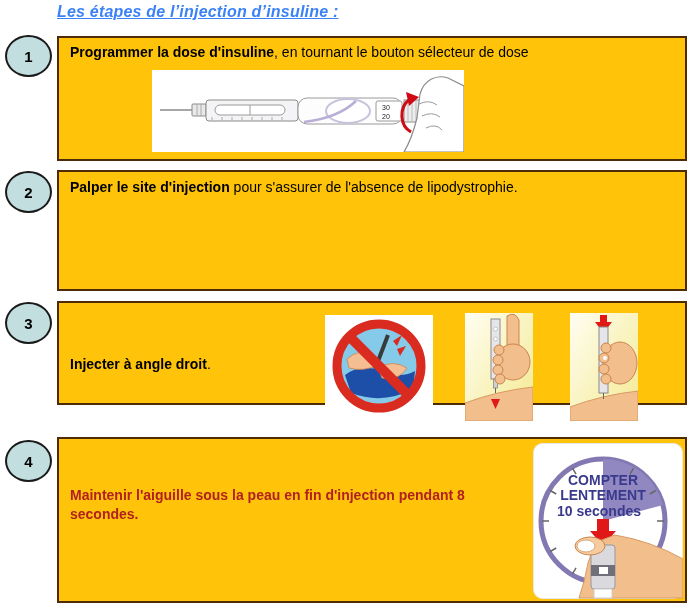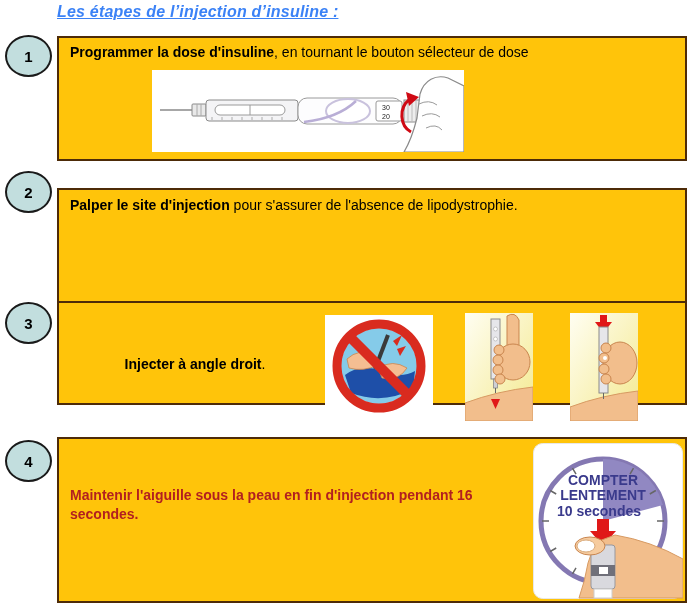--- a/index.html
+++ b/index.html
@@ -93,30 +93,30 @@
       <g>
         <path d="M259 62 C248 56 246 38 258 29" fill="none" stroke="#cf0a14" stroke-width="3"></path>
         <polygon points="254,22 267,27 257,36" fill="#cf0a14"></polygon>
       </g>
     </svg>
   </div>
 
   <div class="step-circle" style="top:171px;">
     <span>2</span>
   </div>
-  <div class="step-box" style="top:188px;height:121px;">
+  <div class="step-box" style="top:170px;height:121px;">
     <div class="txt" style="left:11px;top:6px;width:588px;">
       <div><b>Palper le site d'injection</b><span> pour s'assurer de l'absence de lipodystrophie.</span></div>
     </div>
   </div>
 
   <div class="step-circle" style="top:302px;">
     <span>3</span>
   </div>
-  <div class="step-box" style="top:301px;height:104px;text-align:center;">
+  <div class="step-box" style="top:301px;height:104px;">
     <div class="txt" style="left:11px;top:52px;width:250px;">
       <b>Injecter à angle droit</b><span>.</span>
     </div>
 
     <svg class="illus" style="left:266px;top:12px;" width="108" height="102" viewBox="0 0 108 102">
       <rect width="108" height="102" fill="#ffffff"></rect>
       <circle cx="54" cy="51" r="38" fill="#85CBE9"></circle>
       <path d="M20 60 Q36 48 56 56 Q76 64 90 56 L88 74 Q58 90 26 78 Z" fill="#1E4FA8"></path>
       <path d="M22 44 Q34 33 47 40 L53 50 Q38 57 24 53 Z" fill="#F4BE92" stroke="#C9854E" stroke-width="0.8"></path>
       <path d="M53 53 Q68 44 82 53 Q74 66 57 63 Z" fill="#F4BE92" stroke="#C9854E" stroke-width="0.8"></path>
@@ -182,21 +182,21 @@
         <circle cx="35" cy="45" r="2" fill="#ffffff"></circle>
       </g>
     </svg>
   </div>
 
   <div class="step-circle" style="top:440px;">
     <span>4</span>
   </div>
   <div class="step-box" style="top:437px;height:166px;">
     <div class="txt" style="left:11px;top:47px;width:455px;">
-      <div class="red-heading">Maintenir l'aiguille sous la peau en fin d'injection pendant 16 secondes.</div>
+      <div class="red-heading">Maintenir l'aiguille sous la peau en fin d'injection pendant 8 secondes.</div>
     </div>
 
     <svg class="illus" style="left:474px;top:4px;" width="150" height="156" viewBox="0 0 150 156">
       <rect x="0.5" y="0.5" width="149" height="155" rx="9" fill="#ffffff" stroke="#e8e8e8"></rect>
       <g>
         <circle cx="70" cy="78" r="62" fill="#ffffff" stroke="#8478B2" stroke-width="5"></circle>
         <path d="M70 78 L70 16 A62 62 0 0 1 129.9 62 Z" fill="#9188C2"></path>
         <g stroke="#666666" stroke-width="1.5">
           <line x1="97" y1="31.2" x2="100.5" y2="25.2"></line>
           <line x1="116.8" y1="51" x2="122.8" y2="47.5"></line>

